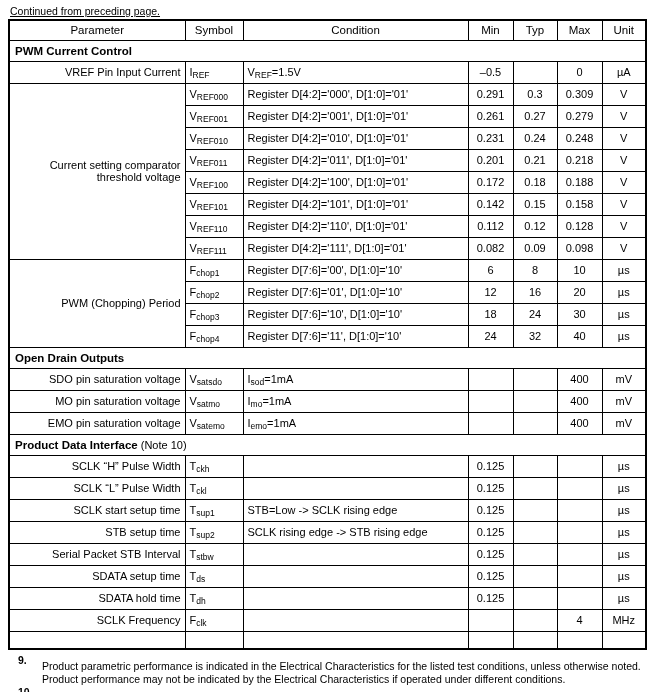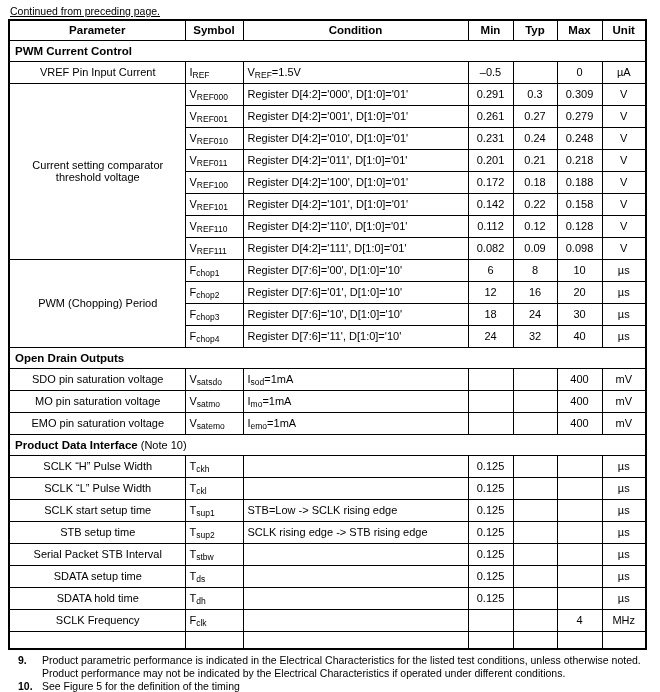--- a/index.html
+++ b/index.html
@@ -32,36 +32,36 @@
   .ds-table th, .ds-table td {
     border: 1px solid #000;
     padding: 0 4px;
     font-size: 11px;
     overflow: hidden;
     white-space: nowrap;
   }
   .ds-table thead tr { height: 20px; }
   .ds-table thead th {
     font-size: 11.5px;
-    font-weight: bold;
+    font-weight: normal;
     text-align: center;
     padding: 0 2px;
   }
   tr.section-row { height: 21px; }
   td.section-cell {
     text-align: left;
     padding-left: 5px;
     margin-left: 24px;
   }
   .section-title { font-weight: bold; font-size: 11.5px; }
   .section-note { font-weight: normal; font-size: 11px; }
   tr.data-row { height: 22px; }
   tr.empty-row { height: 18px; }
   td.param-cell {
-    text-align: center;
+    text-align: right;
     vertical-align: middle;
     padding-left: 5px;
     white-space: normal;
     line-height: 12px;
   }
   td.symbol-cell { text-align: left; padding-left: 4px; }
   td.cond-cell   { text-align: left; }
   td.num-cell    { text-align: center; padding: 0 2px; }
   .ds-table sub {
     font-size: 8.5px;
@@ -73,21 +73,21 @@
   .footnote {
     display: flex;
     font-size: 10.5px;
     line-height: 13px;
   }
   .fn-num {
     flex: 0 0 24px;
     margin-left: 10px;
     font-weight: bold;
   }
-  .fn-text { flex: 1; }
+  .fn-text { flex: 1; margin-top: 6px; }
 </style>
 </head>
 <body>
 
 <div class="page">
 
   <div class="continued-note">Continued from preceding page.</div>
 
   <table class="ds-table">
     <colgroup>
@@ -161,21 +161,21 @@
           <td class="cond-cell">Register D[4:2]='100', D[1:0]='01'</td>
           <td class="num-cell">0.172</td>
           <td class="num-cell">0.18</td>
           <td class="num-cell">0.188</td>
           <td class="num-cell">V</td>
         </tr>
         <tr class="data-row">
           <td class="symbol-cell">V<sub>REF101</sub></td>
           <td class="cond-cell">Register D[4:2]='101', D[1:0]='01'</td>
           <td class="num-cell">0.142</td>
-          <td class="num-cell">0.22</td>
+          <td class="num-cell">0.15</td>
           <td class="num-cell">0.158</td>
           <td class="num-cell">V</td>
         </tr>
         <tr class="data-row">
           <td class="symbol-cell">V<sub>REF110</sub></td>
           <td class="cond-cell">Register D[4:2]='110', D[1:0]='01'</td>
           <td class="num-cell">0.112</td>
           <td class="num-cell">0.12</td>
           <td class="num-cell">0.128</td>
           <td class="num-cell">V</td>

